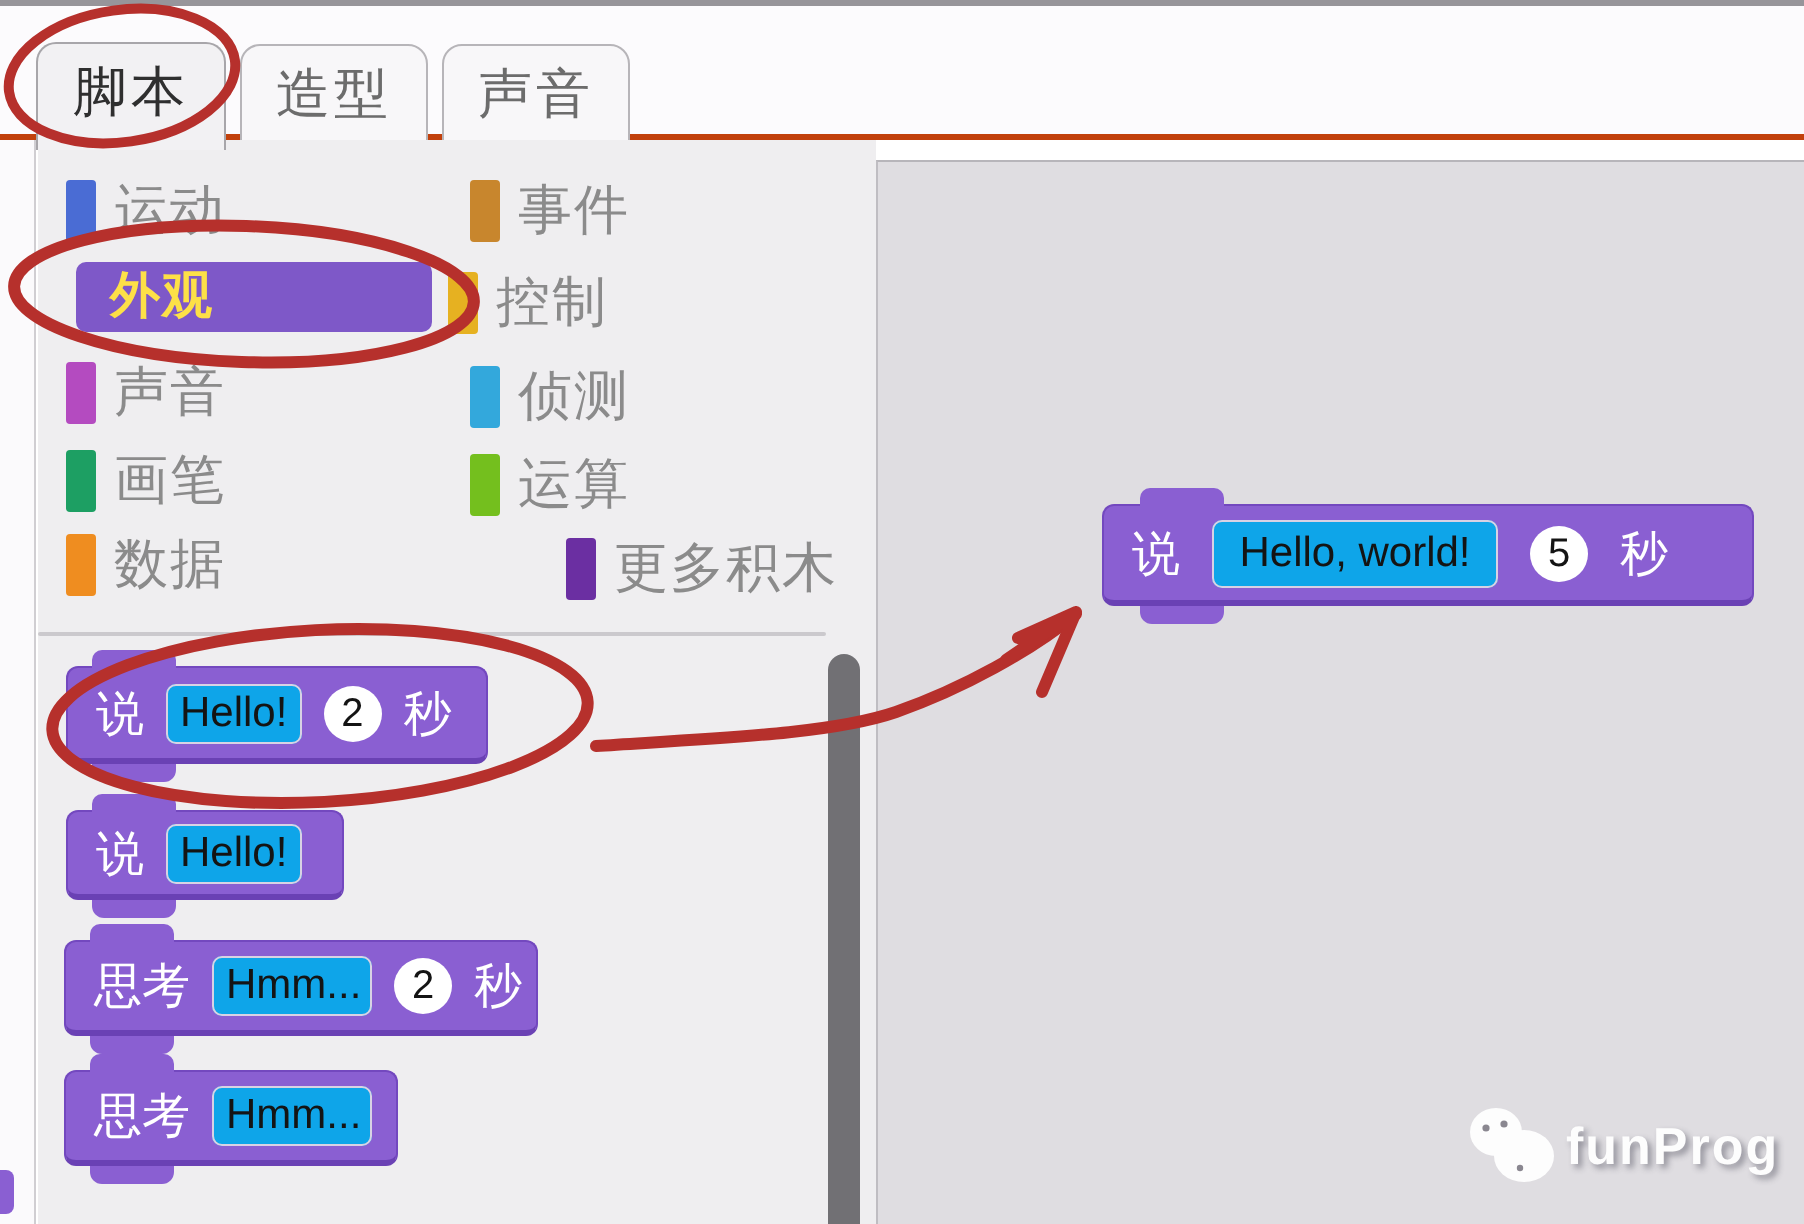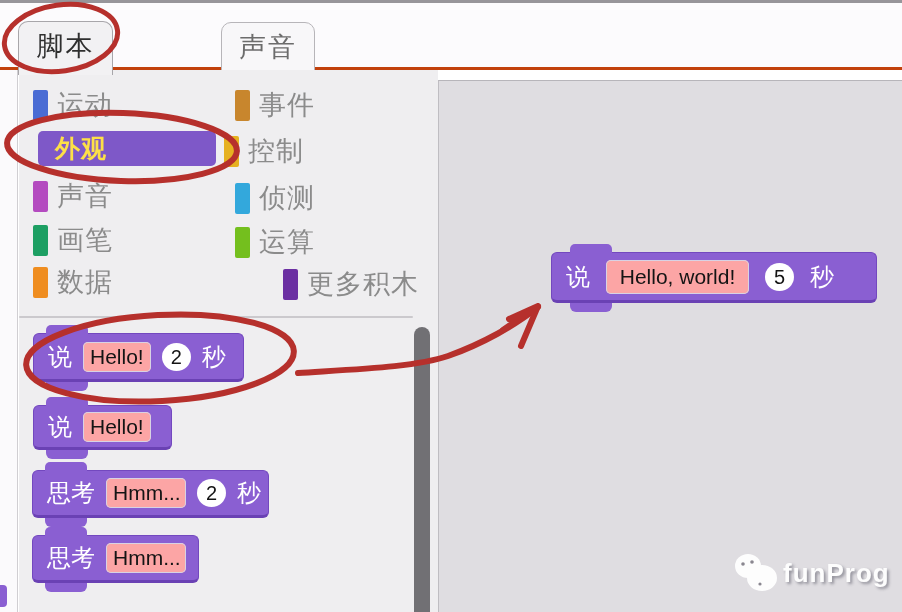--- a/index.html
+++ b/index.html
@@ -34,38 +34,39 @@
 
   .sblock {
     position:absolute; display:flex; align-items:center; gap:11px; padding:0 14px;
     border-radius:6px; border:1px solid #7348bf; border-bottom:3px solid #6a41b4;
     color:#fff; font-size:24px; cursor:pointer; white-space:nowrap;
   }
   .bump { position:absolute; height:9px; width:42px; left:12px; }
   .bump.top { top:-9px; border-radius:5px 5px 0 0; }
   .bump.bot { bottom:-12px; border-radius:0 0 6px 6px; }
   .binput {
-    background:#fca5a5; color:#141414; border-radius:5px; height:30px; line-height:30px;
+    background:#0ea5e9; color:#141414; border-radius:5px; height:30px; line-height:30px;
     text-align:center; font-size:21px; padding:0 7px; box-shadow:inset 0 0 0 1px #d8d2e4;
   }
   .bnum {
     background:#fff; color:#141414; border-radius:50%; min-width:29px; height:28px;
     line-height:28px; text-align:center; font-size:20px; padding:0 2px;
   }
   .annotations { position:absolute; left:0; top:0; width:902px; height:612px; pointer-events:none; z-index:10; }
   .watermark { position:absolute; left:731px; top:551px; display:flex; align-items:center; gap:0; z-index:5; }
   .wm-text { font-size:26px; font-weight:bold; color:#fdfdfd; text-shadow:2px 2px 3px rgba(55,55,70,0.45); letter-spacing:1px; }
 </style>
 </head>
 <body>
 
 <div class="top-line"></div>
 
 <div class="tabbar">
   <div class="tab active" style="left:18px;width:95px;">脚本</div>
+  <div class="tab" style="left:120px;width:94px;">造型</div>
   <div class="tab" style="left:221px;width:94px;">声音</div>
 </div>
 
 <div class="left-strip"></div>
 <div class="corner-block" style="background: rgb(138, 95, 210);"></div>
 
 <div class="palette"></div>
 <div class="script-area"></div>
 
 <div class="cat-row" style="left:33px;top:87px;">

